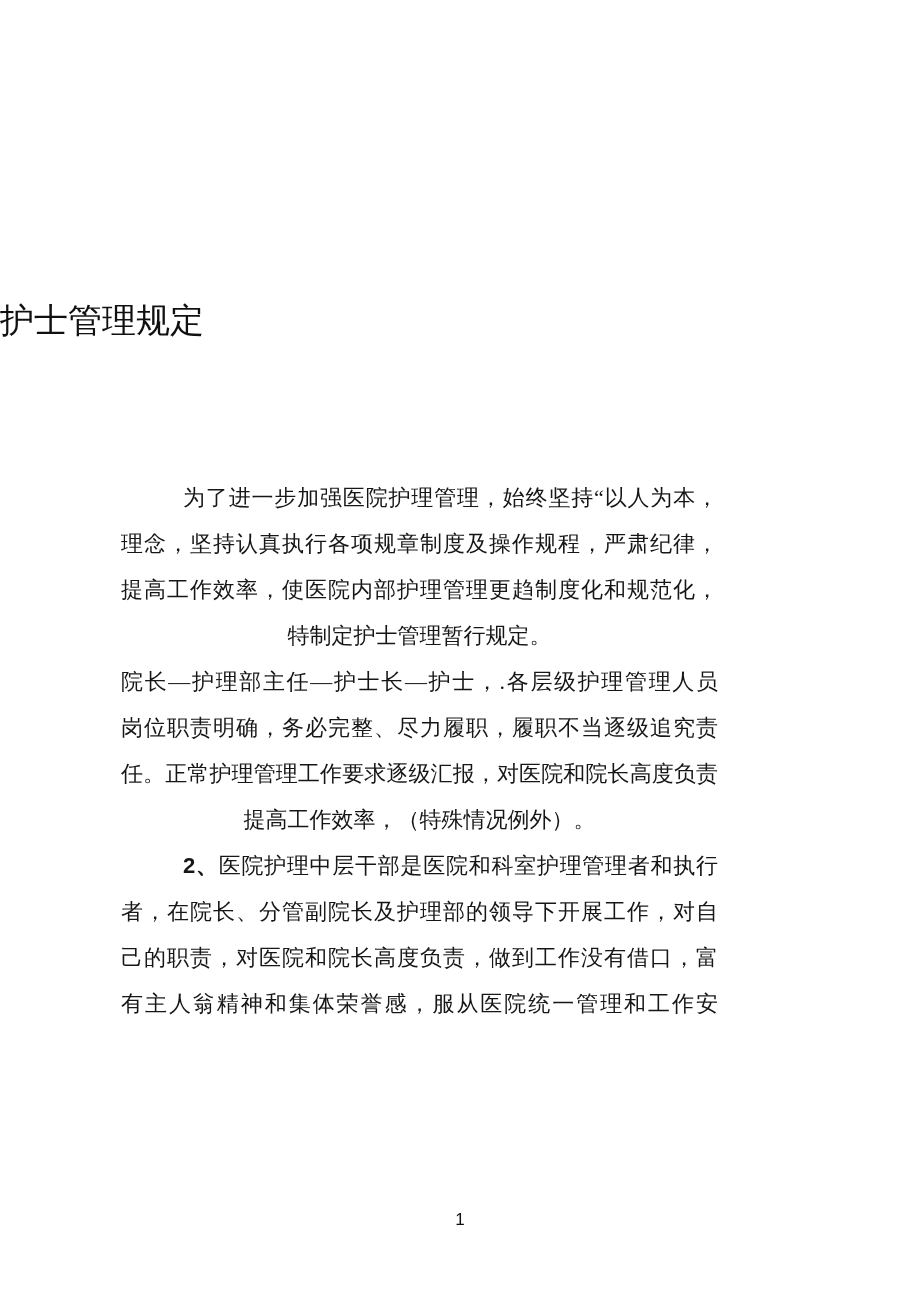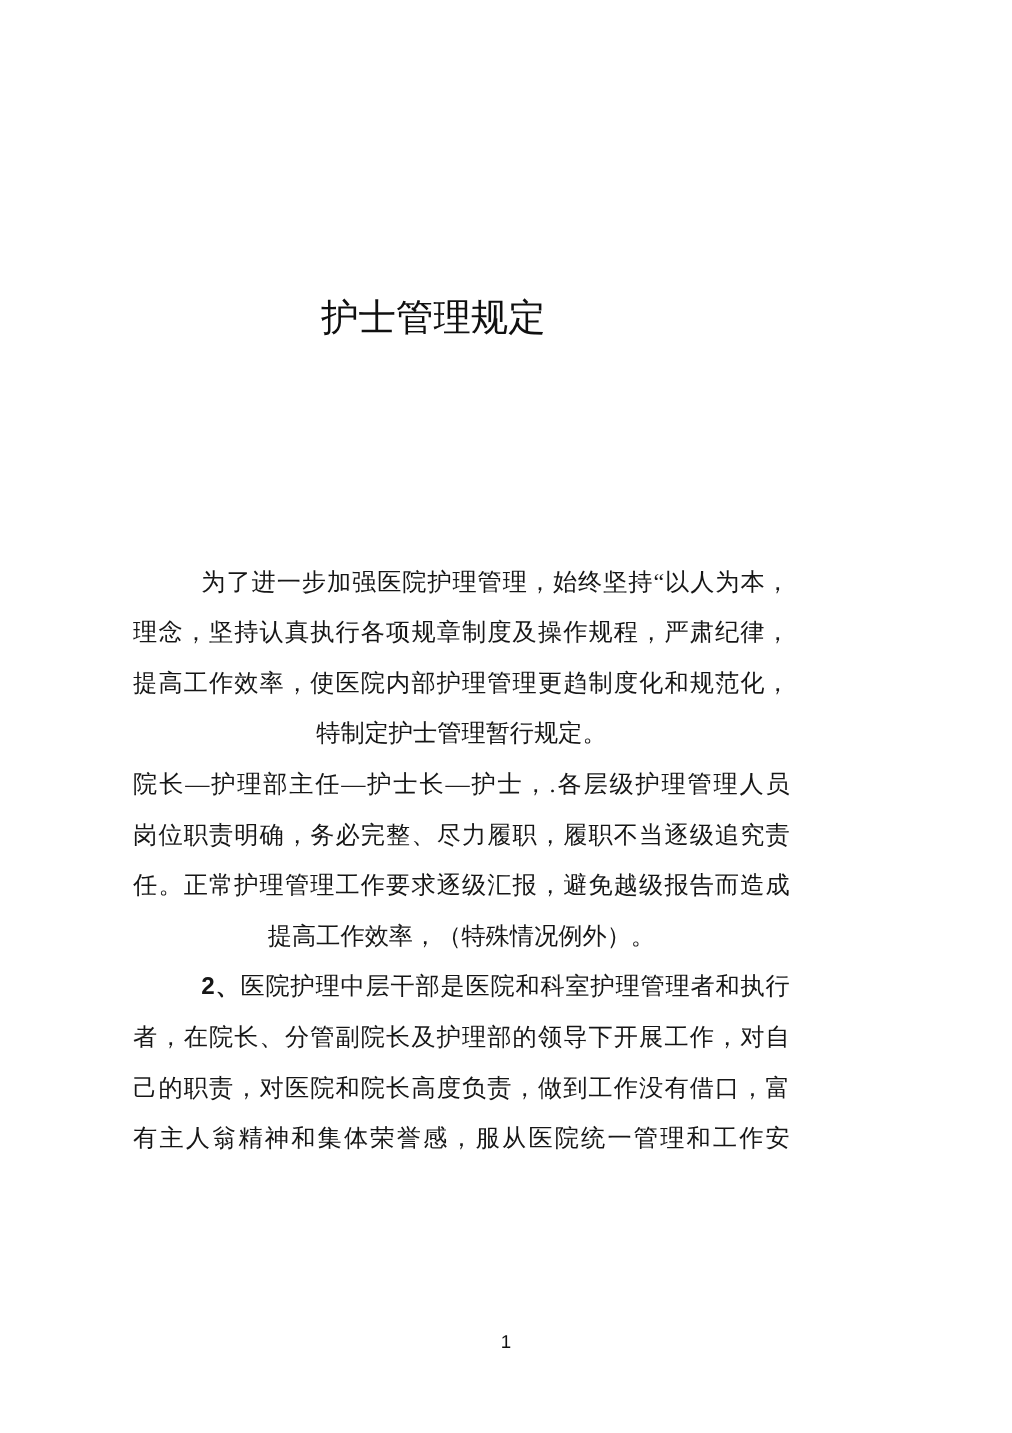--- a/index.html
+++ b/index.html
@@ -11,32 +11,32 @@
     position: relative;
     width: 920px;
     height: 1303px;
     background: #ffffff;
     color: #161616;
     font-family: "Liberation Serif", "DejaVu Serif", serif;
     overflow: hidden;
   }
   .doc-title {
     position: absolute;
-    top: 266px;
+    top: 297px;
     left: 0;
     width: 788px;
-    text-align: center;
+    text-align: left;
     font-size: 34px;
     line-height: 48px;
     font-weight: 400;
     color: #101010;
   }
   .body-text {
     position: absolute;
-    top: 506px;
+    top: 475px;
     left: 121px;
     width: 597px;
     font-size: 22px;
     color: #161616;
   }
   .line {
     height: 46px;
     line-height: 46px;
     overflow: hidden;
     text-align: justify;
@@ -77,21 +77,21 @@
     <div class="paragraph">
       <div class="line indent">为了进一步加强医院护理管理，始终坚持“以人为本，</div>
       <div class="line">理念，坚持认真执行各项规章制度及操作规程，严肃纪律，</div>
       <div class="line">提高工作效率，使医院内部护理管理更趋制度化和规范化，</div>
       <div class="line short">特制定护士管理暂行规定。</div>
     </div>
 
     <div class="paragraph">
       <div class="line">院长—护理部主任—护士长—护士，.各层级护理管理人员</div>
       <div class="line">岗位职责明确，务必完整、尽力履职，履职不当逐级追究责</div>
-      <div class="line">任。正常护理管理工作要求逐级汇报，避免越级报告而造成</div>
+      <div class="line">任。正常护理管理工作要求逐级汇报，对医院和院长高度负责</div>
       <div class="line short">提高工作效率，（特殊情况例外）。</div>
     </div>
 
     <div class="paragraph">
       <div class="line indent">
         <span class="marker">2、</span><span>医院护理中层干部是医院和科室护理管理者和执行</span>
       </div>
       <div class="line">者，在院长、分管副院长及护理部的领导下开展工作，对自</div>
       <div class="line">己的职责，对医院和院长高度负责，做到工作没有借口，富</div>
       <div class="line">有主人翁精神和集体荣誉感，服从医院统一管理和工作安</div>

